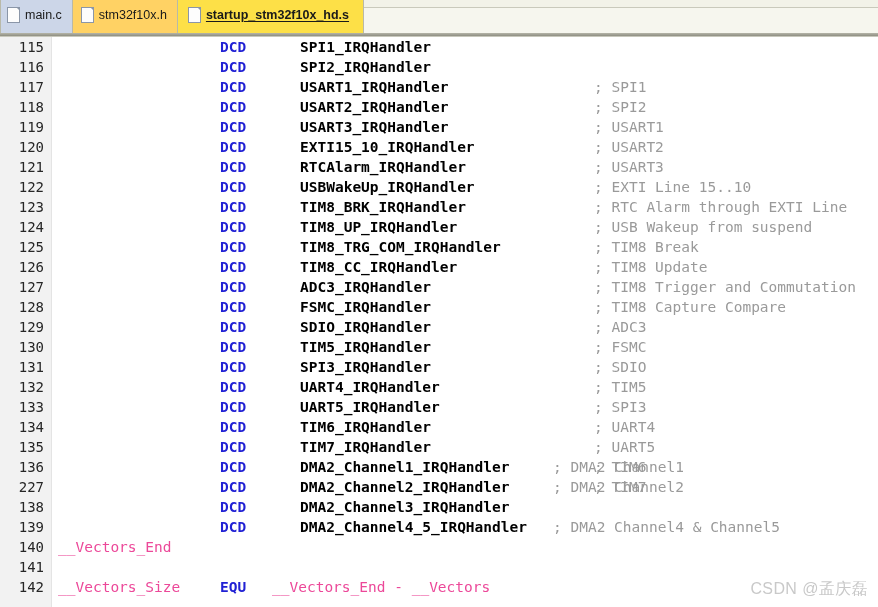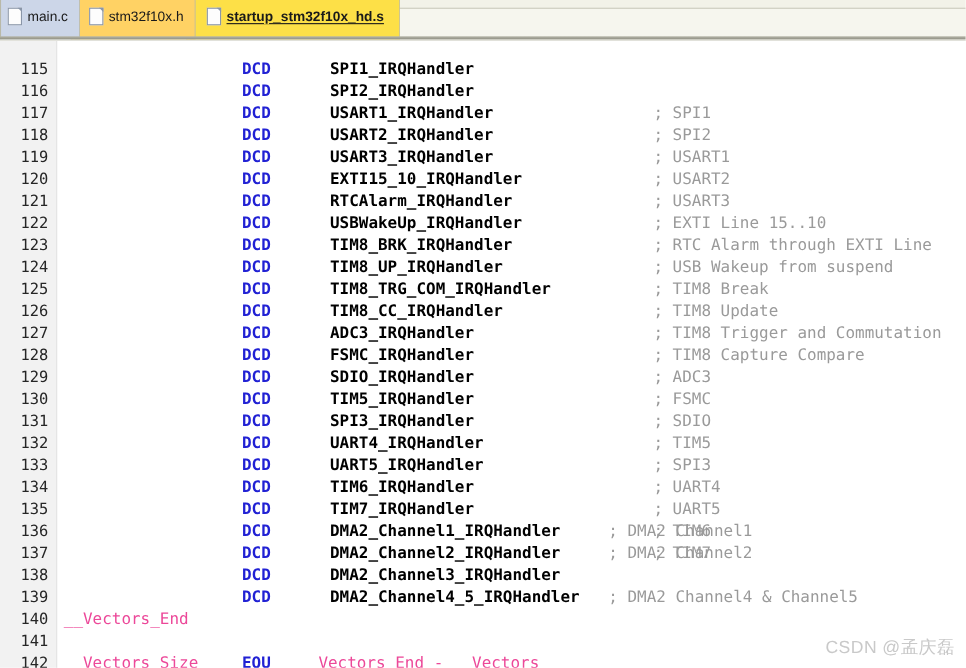--- a/index.html
+++ b/index.html
@@ -115,21 +115,21 @@
   #gutter {
     position: absolute;
     left: 0; top: 0; bottom: 0;
     width: 51px;
     background: #f2f2f2;
     border-right: 1px solid #e4e4e4;
   }
   #code-area {
     position: absolute;
     left: 0; top: 0; right: 0; bottom: 0;
-    padding-top: 16px;
+    padding-top: 0;
   }
   .code-line {
     position: relative;
     height: 20px;
     line-height: 20px;
     font-size: 14.5px;
     white-space: pre;
   }
   .lineno {
     position: absolute;
@@ -222,21 +222,21 @@
       <div class="code-line"><span class="lineno">127</span><span class="kw kw-dcd">DCD</span><span class="ident ident-op">ADC3_IRQHandler</span><span class="cmt cmt-col">; ADC3</span></div>
       <div class="code-line"><span class="lineno">128</span><span class="kw kw-dcd">DCD</span><span class="ident ident-op">FSMC_IRQHandler</span><span class="cmt cmt-col">; FSMC</span></div>
       <div class="code-line"><span class="lineno">129</span><span class="kw kw-dcd">DCD</span><span class="ident ident-op">SDIO_IRQHandler</span><span class="cmt cmt-col">; SDIO</span></div>
       <div class="code-line"><span class="lineno">130</span><span class="kw kw-dcd">DCD</span><span class="ident ident-op">TIM5_IRQHandler</span><span class="cmt cmt-col">; TIM5</span></div>
       <div class="code-line"><span class="lineno">131</span><span class="kw kw-dcd">DCD</span><span class="ident ident-op">SPI3_IRQHandler</span><span class="cmt cmt-col">; SPI3</span></div>
       <div class="code-line"><span class="lineno">132</span><span class="kw kw-dcd">DCD</span><span class="ident ident-op">UART4_IRQHandler</span><span class="cmt cmt-col">; UART4</span></div>
       <div class="code-line"><span class="lineno">133</span><span class="kw kw-dcd">DCD</span><span class="ident ident-op">UART5_IRQHandler</span><span class="cmt cmt-col">; UART5</span></div>
       <div class="code-line"><span class="lineno">134</span><span class="kw kw-dcd">DCD</span><span class="ident ident-op">TIM6_IRQHandler</span><span class="cmt cmt-col">; TIM6</span></div>
       <div class="code-line"><span class="lineno">135</span><span class="kw kw-dcd">DCD</span><span class="ident ident-op">TIM7_IRQHandler</span><span class="cmt cmt-col">; TIM7</span></div>
       <div class="code-line"><span class="lineno">136</span><span class="kw kw-dcd">DCD</span><span class="ident ident-op">DMA2_Channel1_IRQHandler</span><span class="cmt cmt-col-wide">; DMA2 Channel1</span></div>
-      <div class="code-line"><span class="lineno">137</span><span class="kw kw-dcd">DCD</span><span class="ident ident-op">DMA2_Channel2_IRQHandler</span><span class="cmt cmt-col-wide">; DMA2 Channel2</span></div>
+      <div class="code-line"><span class="lineno">227</span><span class="kw kw-dcd">DCD</span><span class="ident ident-op">DMA2_Channel2_IRQHandler</span><span class="cmt cmt-col-wide">; DMA2 Channel2</span></div>
       <div class="code-line"><span class="lineno">138</span><span class="kw kw-dcd">DCD</span><span class="ident ident-op">DMA2_Channel3_IRQHandler</span></div>
       <div class="code-line"><span class="lineno">139</span><span class="kw kw-dcd">DCD</span><span class="ident ident-op">DMA2_Channel4_5_IRQHandler</span><span class="cmt cmt-col-wide">; DMA2 Channel4 &amp; Channel5</span></div>
       <div class="code-line"><span class="lineno">140</span><span class="src">__Vectors_End</span></div>
       <div class="code-line"><span class="lineno">141</span><span class="src"></span></div>
       <div class="code-line"><span class="lineno">142</span><span class="src">__Vectors_Size</span><span class="kw" style="left: 220px;">EQU</span><span class="src" style="left: 272px;">__Vectors_End - __Vectors</span></div>
     </div>
   <div id="watermark">CSDN @孟庆磊</div>
 </div>
 
 </body></html>

